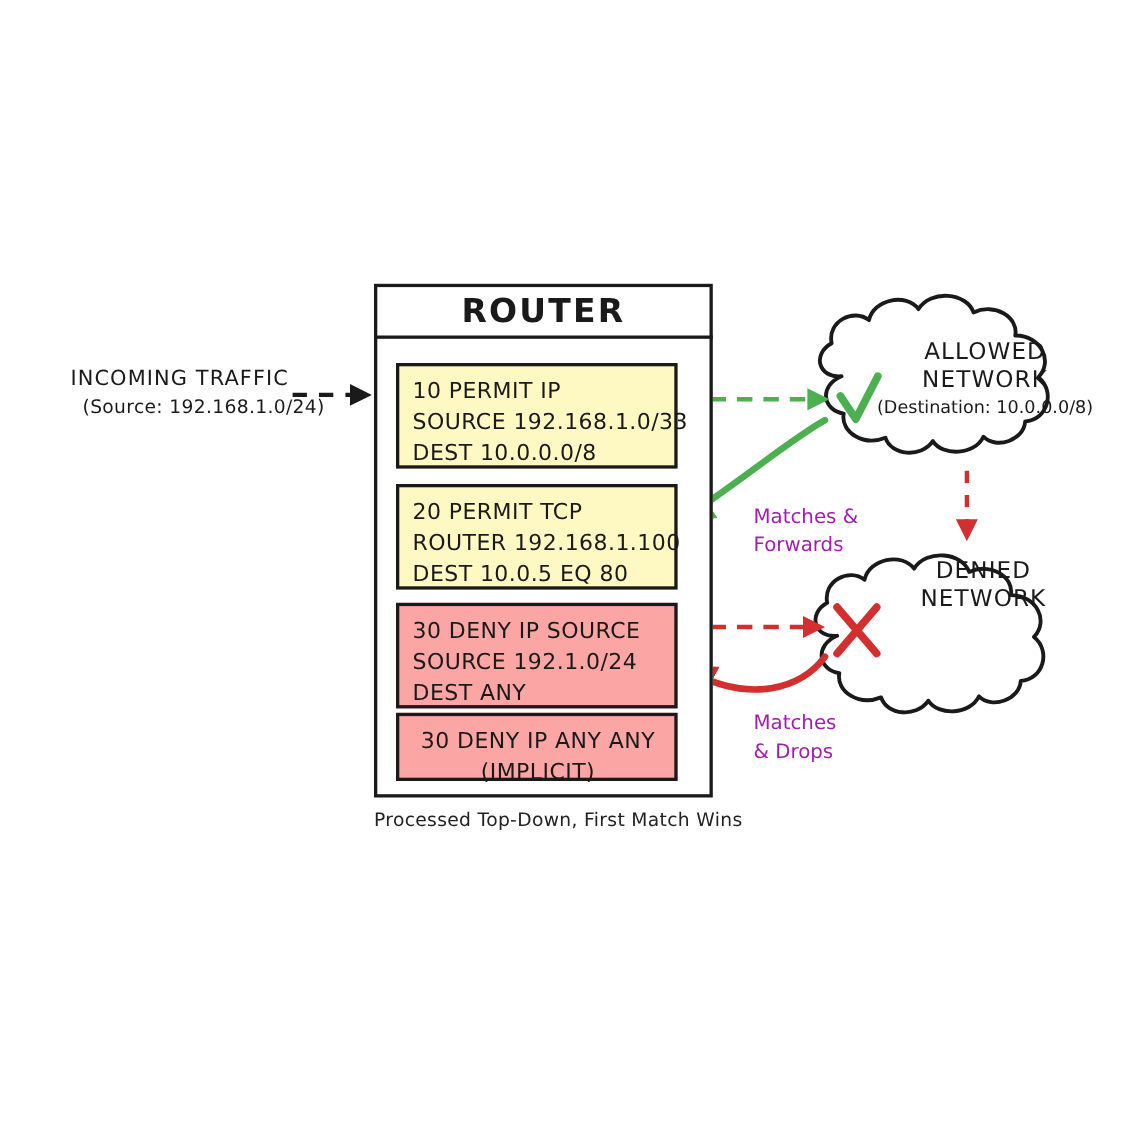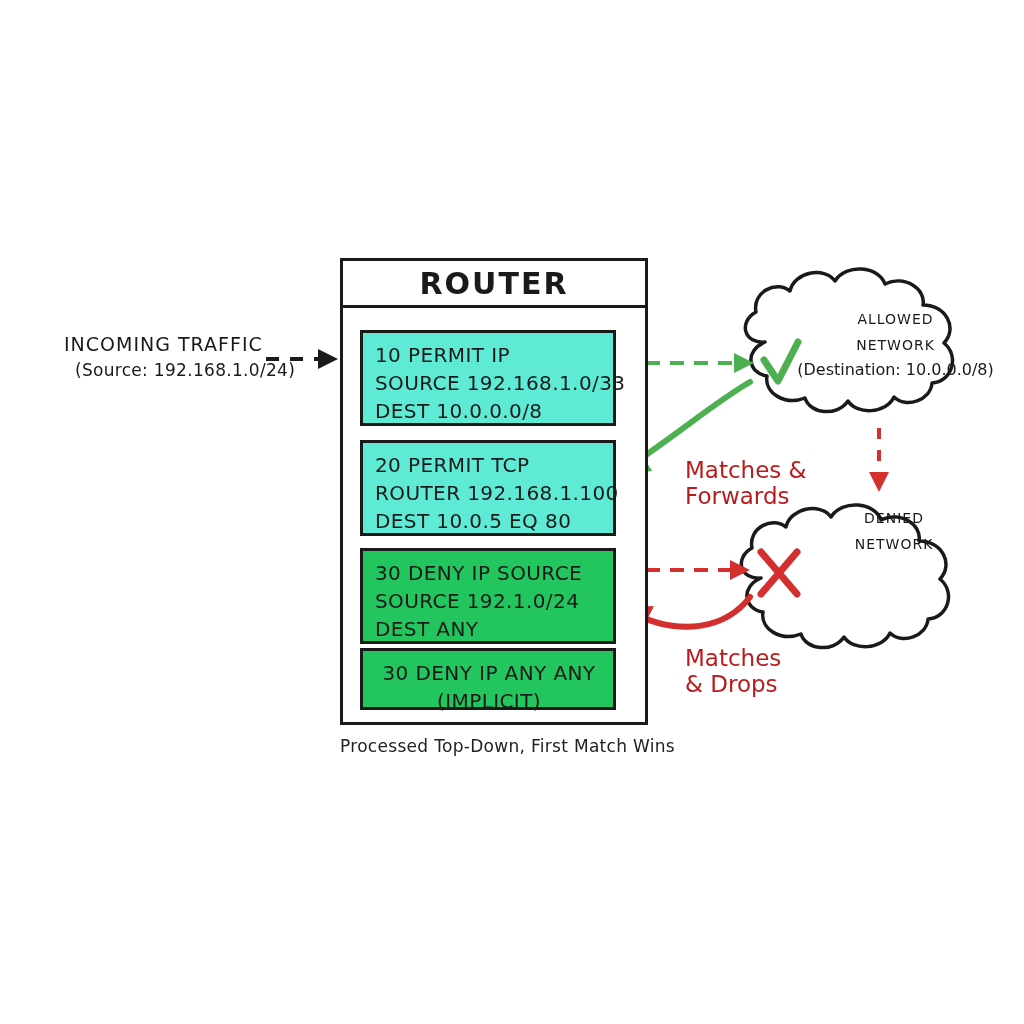--- a/index.html
+++ b/index.html
@@ -61,22 +61,22 @@
 
   
   .rule {
     position: absolute;
     left: 332px;
     width: 256px;
     border: 3px solid #1a1a1a;
     box-sizing: border-box;
     padding: 8px 10px 8px 12px;
   }
-  .rule.permit { background: #5eead4; }
-  .rule.deny   { background: #22c55e; }
+  .rule.permit { background: #fef9c3; }
+  .rule.deny   { background: #fca5a5; }
   .rule-line {
     display: block;
     font-size: 20px;
     line-height: 28px;
     color: #1a1a1a;
     letter-spacing: 0.4px;
     white-space: pre;
   }
   .rule.centered .rule-line { text-align: center; }
 
@@ -104,38 +104,38 @@
     left: 47px;
     top: 360px;
     font-size: 17px;
   }
   .cloud-label {
     position: absolute;
     text-align: center;
     color: #1a1a1a;
   }
   .cloud-title {
-    font-size: 14px;
+    font-size: 21px;
     line-height: 26px;
     letter-spacing: 1px;
     display: block;
   }
   .cloud-sub {
     font-size: 16px;
     line-height: 24px;
     display: block;
   }
   #allowed-label { left: 745px; top: 306px; width: 245px; }
   #denied-label  { left: 742px; top: 505px; width: 248px; }
 
   .flow-label {
     position: absolute;
-    font-size: 23px;
+    font-size: 18px;
     line-height: 26px;
-    color: #b91c1c;
+    color: #a21caf;
   }
   #forwards-label { left: 657px; top: 457px; width: 130px; }
   #drops-label    { left: 657px; top: 645px; width: 130px; }
 </style>
 </head>
 <body>
 
 <div id="canvas">
 
   <svg id="svg-layer" viewBox="0 0 1024 1024">

